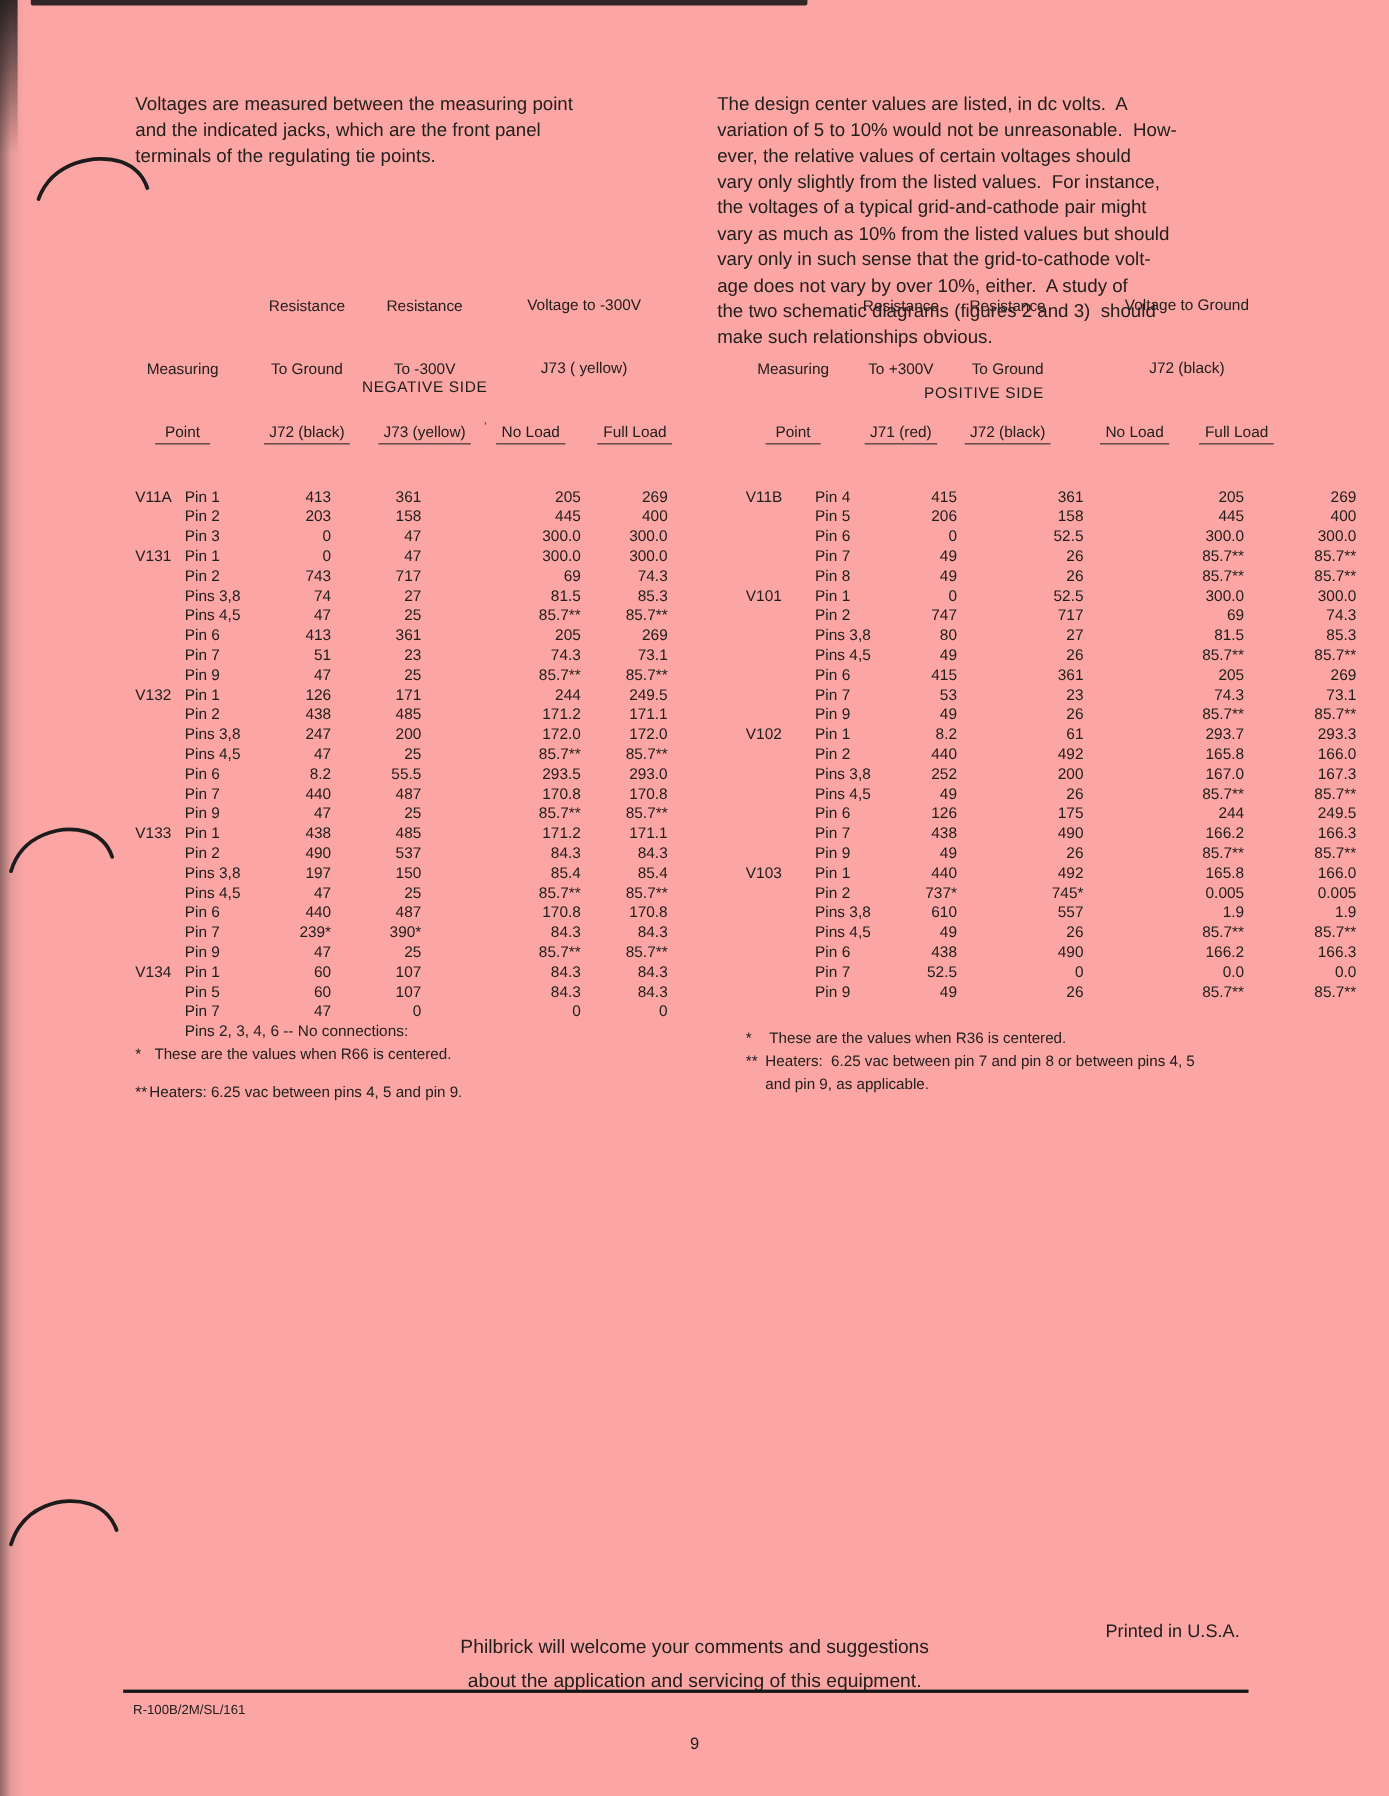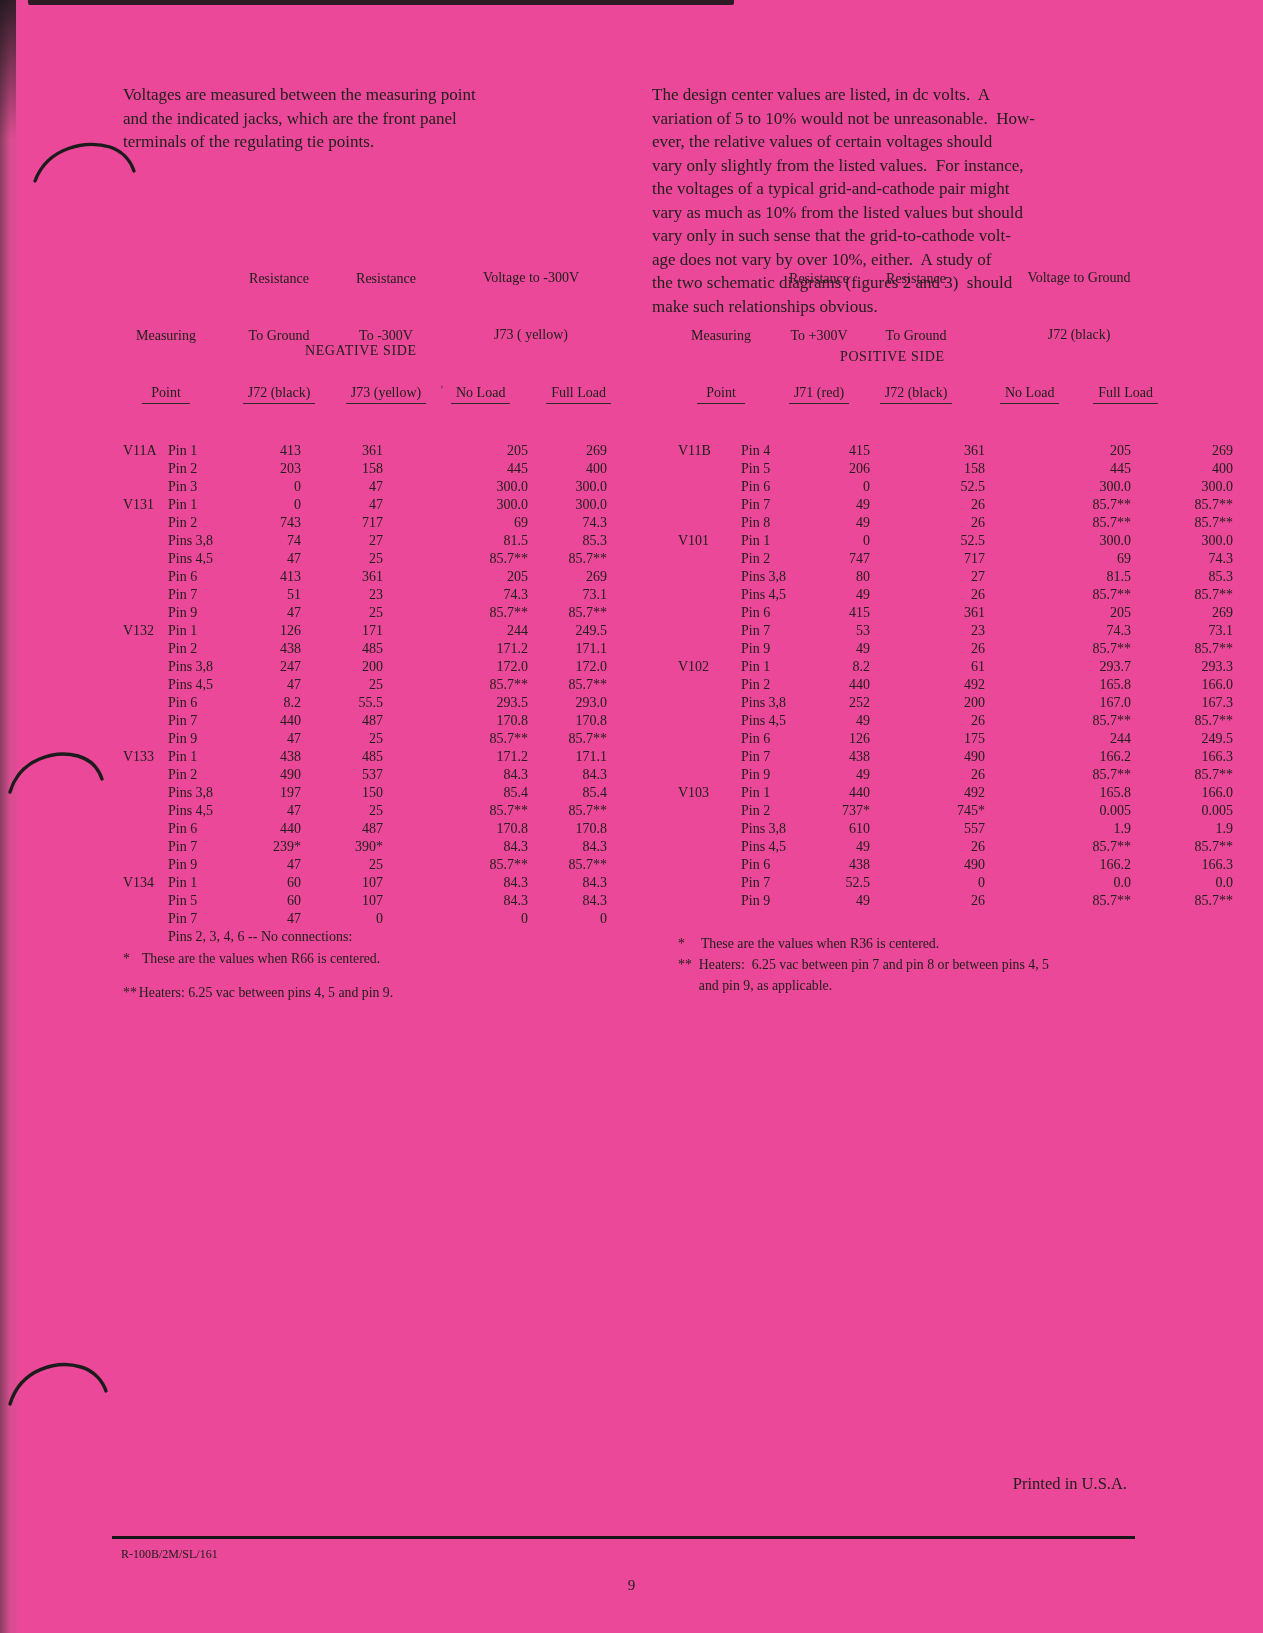--- a/index.html
+++ b/index.html
@@ -1,19 +1,19 @@
 <!DOCTYPE html>
 <html><head>
 <meta charset="utf-8">
 <style>
   html,body{margin:0;padding:0;background:#e8e6e1;}
   .page{
     position:relative;width:1263px;height:1633px;overflow:hidden;
-    background:#ec4899;
-    font-family:Liberation Serif, serif;
+    background:#fca5a5;
+    font-family:Liberation Sans, sans-serif;
     color:#21201c;
   }
   
   .edge-left{position:absolute;left:0;top:0;width:22px;height:100%;
     background:linear-gradient(to right,rgba(55,52,48,.55),rgba(110,105,98,.18) 45%,rgba(0,0,0,0));pointer-events:none;}
   .corner-smudge{position:absolute;left:0;top:0;width:16px;height:140px;
     background:linear-gradient(to bottom,rgba(20,20,20,.85),rgba(20,20,20,0));}
   .top-smudge{position:absolute;left:28px;top:0;width:706px;height:5px;background:#141414;opacity:.88;border-radius:0 0 2px 2px;}
   .punch{position:absolute;}
   
@@ -23,21 +23,21 @@
   .intro-col p{margin:0;white-space:pre-wrap;}
   .intro-left p + p{margin-top:52px;}
   
   .table-title{position:absolute;top:304px;left:0;width:100%;text-align:center;
     font-size:16.5px;letter-spacing:.8px;white-space:pre;}
   
   .side{position:absolute;top:340px;width:505px;font-size:14px;}
   .side.neg{left:123px;}
   .side.pos{left:678px;}
   .side-label{position:absolute;top:3px;font-size:14px;letter-spacing:.6px;white-space:pre;}
-  .neg .side-label{left:182px;}
+  .neg .side-label{left:206px;}
   .pos .side-label{left:162px;top:9px;}
   
   .thead{position:absolute;top:32px;left:0;height:70px;width:100%;}
   .hb{position:absolute;bottom:0;text-align:center;line-height:19px;white-space:pre;}
   .u{display:inline-block;border-bottom:1.6px solid #2b2a27;padding:0 5px 1px;}
   .u-wide{padding:0 9px 1px;}
   .neg .h-measuring{left:0;width:86px;}
   .neg .h-r1{left:96px;width:120px;}
   .neg .h-r2{left:200px;width:126px;}
   .neg .h-vgroup{left:328px;width:160px;}
@@ -660,18 +660,20 @@
       <span class="sym">*</span>
       <span class="txt">These are the values when R36 is centered.</span>
     </div>
     <div class="fn fn2">
       <span class="sym">**</span>
       <span class="txt">Heaters:  6.25 vac between pin 7 and pin 8 or between pins 4, 5
 and pin 9, as applicable.</span>
     </div>
   </section>
 
+  <div class="closing">Philbrick will welcome your comments and suggestions
+about the application and servicing of this equipment.</div>
   <div class="rule"></div>
   <div class="doc-number">R-100B/2M/SL/161</div>
   <div class="printed">Printed in U.S.A.</div>
   <div class="page-number">9</div>
 
 </div>
 
 </body></html>

